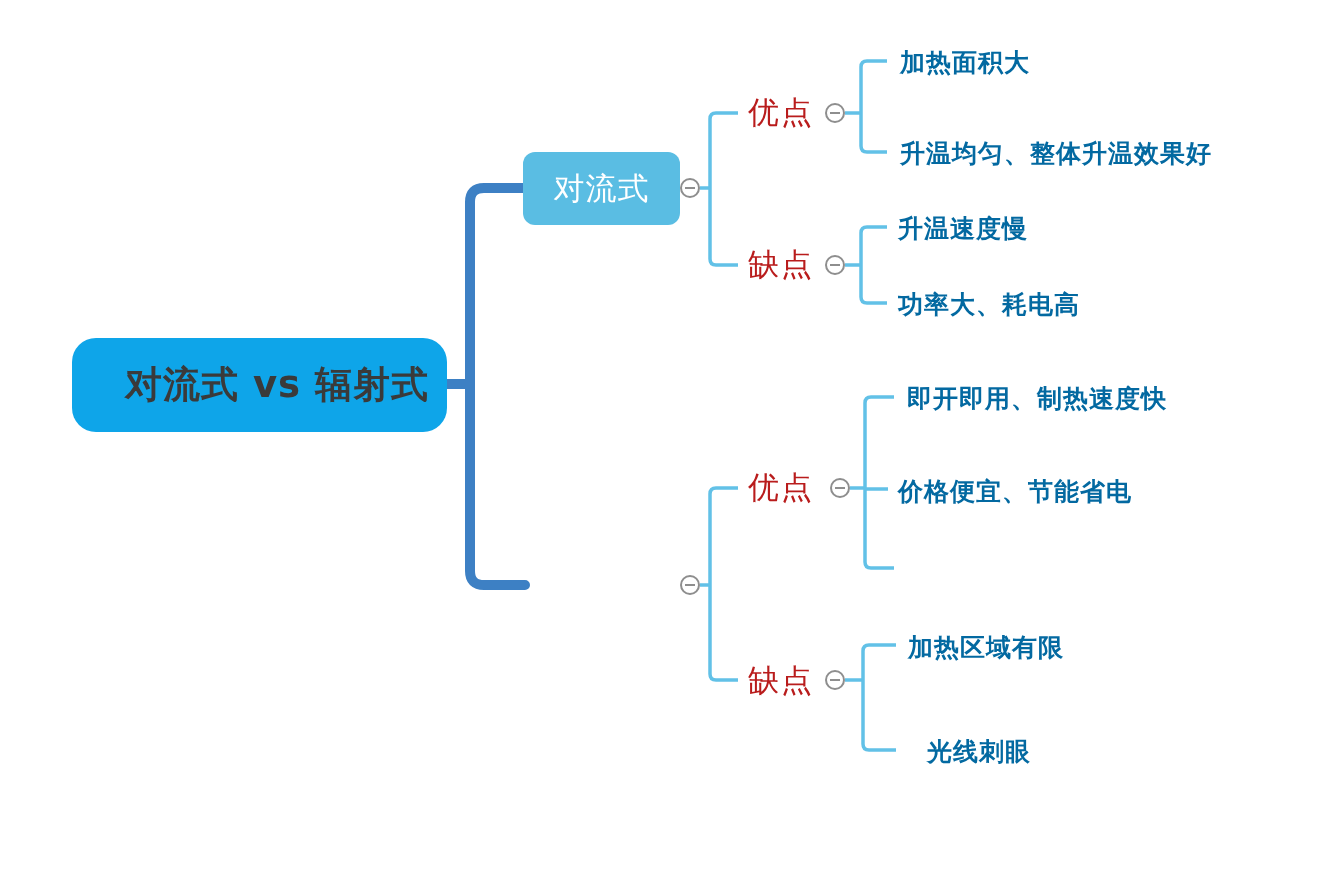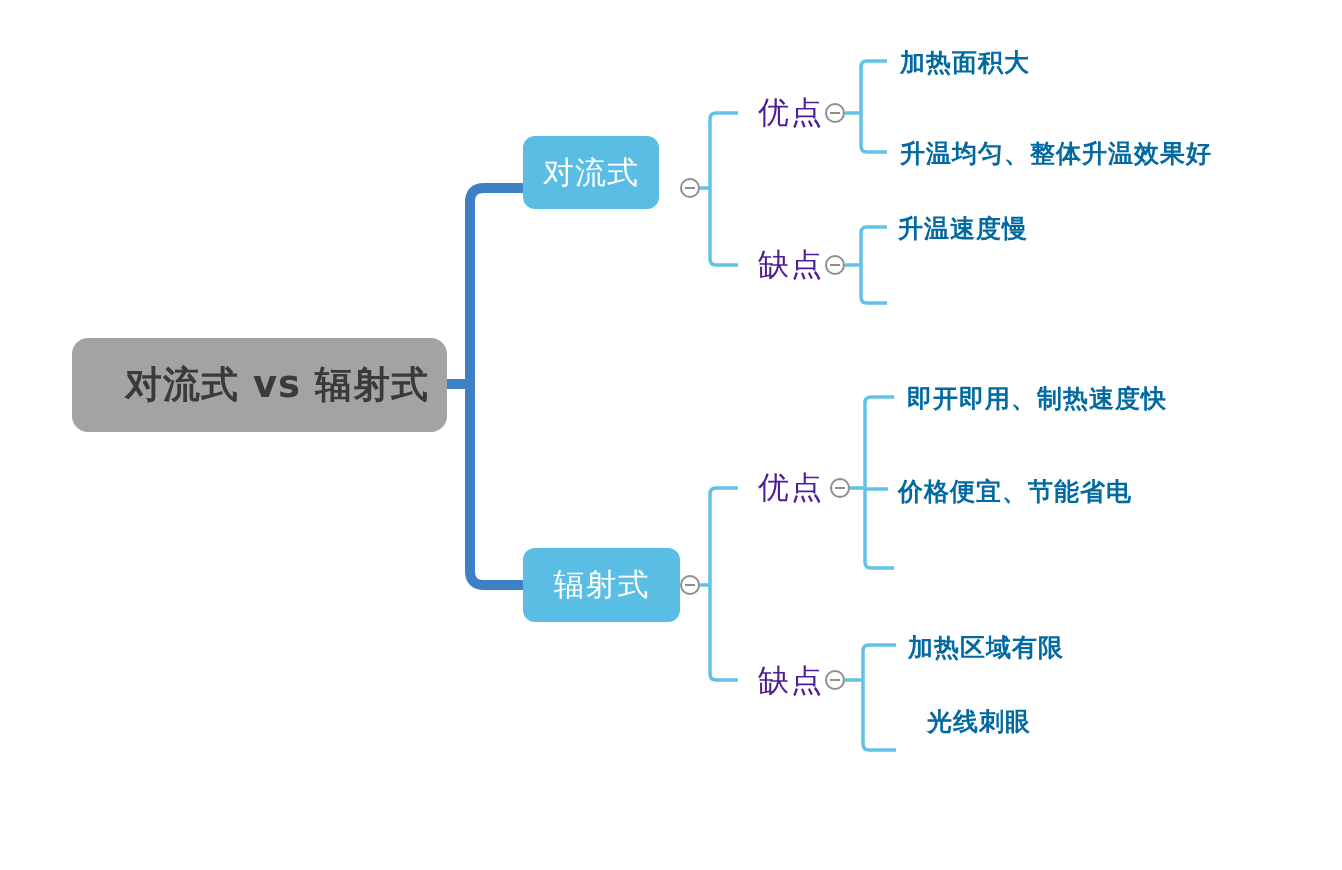--- a/index.html
+++ b/index.html
@@ -14,46 +14,45 @@
   #wires {
     position: absolute;
     left: 0; top: 0;
     width: 1342px; height: 870px;
     z-index: 1;
   }
   .node { position: absolute; z-index: 2; box-sizing: border-box; }
 
   .root-box {
     display: flex; align-items: center; justify-content: center;
-    background: #a3a3a3;
-    border-radius: 16px;
+    background: #0ea5e9;
+    border-radius: 24px;
     color: #3A3A3A;
     font-size: 37px;
     font-weight: bold;
     letter-spacing: 1px;
     cursor: default;
     padding-left: 35px;
   }
   .branch-box {
     display: flex; align-items: center; justify-content: center;
     background: #5ABDE3;
     border-radius: 12px;
     color: #ffffff;
     font-size: 31px;
     letter-spacing: 1px;
     cursor: default;
   }
   .group-label {
     transform: translateY(-50%);
-    color: #4c1d95;
+    color: #b91c1c;
     font-size: 31px;
     letter-spacing: 2px;
     white-space: nowrap;
     cursor: default;
-    margin-left: 10px;
   }
   .leaf-label {
     transform: translateY(-50%);
     color: #0369a1;
     font-size: 25px;
     font-weight: bold;
     letter-spacing: 1px;
     white-space: nowrap;
     cursor: default;
   }
@@ -98,54 +97,54 @@
     <path d="M 850 488 L 865 488" stroke="#62C1E7" stroke-width="3.5" fill="none"></path>
     <path d="M 894 397 L 871 397 Q 865 397 865 403 L 865 562 Q 865 568 871 568 L 894 568" stroke="#62C1E7" stroke-width="3.5" fill="none"></path>
     <path d="M 865 489 L 888 489" stroke="#62C1E7" stroke-width="3.5" fill="none"></path>
 
     <path d="M 845 680 L 863 680" stroke="#62C1E7" stroke-width="3.5" fill="none"></path>
     <path d="M 896 645 L 869 645 Q 863 645 863 651 L 863 744 Q 863 750 869 750 L 896 750" stroke="#62C1E7" stroke-width="3.5" fill="none"></path>
   </svg>
 
   <div class="node root-box" style="left:72px; top:338px; width:375px; height:94px;">对流式 vs 辐射式</div>
 
-  <div class="node branch-box" style="left:523px; top:136px; width:136px; height:73px;text-align:center;">对流式</div>
+  <div class="node branch-box" style="left:523px; top:152px; width:157px; height:73px;text-align:center;">对流式</div>
   <div class="collapse-btn" style="left:690px; top:188px;">
     <span class="dash"></span>
   </div>
 
   <div class="node group-label" style="left:748px; top:113px;">优点</div>
   <div class="collapse-btn" style="left:835px; top:113px;">
     <span class="dash"></span>
   </div>
 
   <div class="node leaf-label" style="left:900px; top:62px;">加热面积大</div>
   <div class="node leaf-label" style="left:900px; top:153px;">升温均匀、整体升温效果好</div>
 
   <div class="node group-label" style="left:748px; top:265px;">缺点</div>
   <div class="collapse-btn" style="left:835px; top:265px;">
     <span class="dash"></span>
   </div>
 
   <div class="node leaf-label" style="left:898px; top:228px;font-family:Liberation Mono, monospace;">升温速度慢</div>
+  <div class="node leaf-label" style="left:898px; top:304px;">功率大、耗电高</div>
 
-  <div class="node branch-box" style="left:523px; top:548px; width:157px; height:74px;">辐射式</div>
   <div class="collapse-btn" style="left:690px; top:585px;">
     <span class="dash"></span>
   </div>
 
   <div class="node group-label" style="left:748px; top:488px;">优点</div>
   <div class="collapse-btn" style="left:840px; top:488px;">
     <span class="dash"></span>
   </div>
 
   <div class="node leaf-label" style="left:898px; top:491px;">价格便宜、节能省电</div>
   <div class="node leaf-label" style="left:907px; top:398px;">即开即用、制热速度快</div>
 
   <div class="node group-label" style="left:748px; top:681px;">缺点</div>
   <div class="collapse-btn" style="left:835px; top:680px;">
     <span class="dash"></span>
   </div>
 
   <div class="node leaf-label" style="left:908px; top:647px;">加热区域有限</div>
-  <div class="node leaf-label" style="left:927px; top:721px;">光线刺眼</div>
+  <div class="node leaf-label" style="left:927px; top:751px;">光线刺眼</div>
 
 </div>
 
 </body></html>

